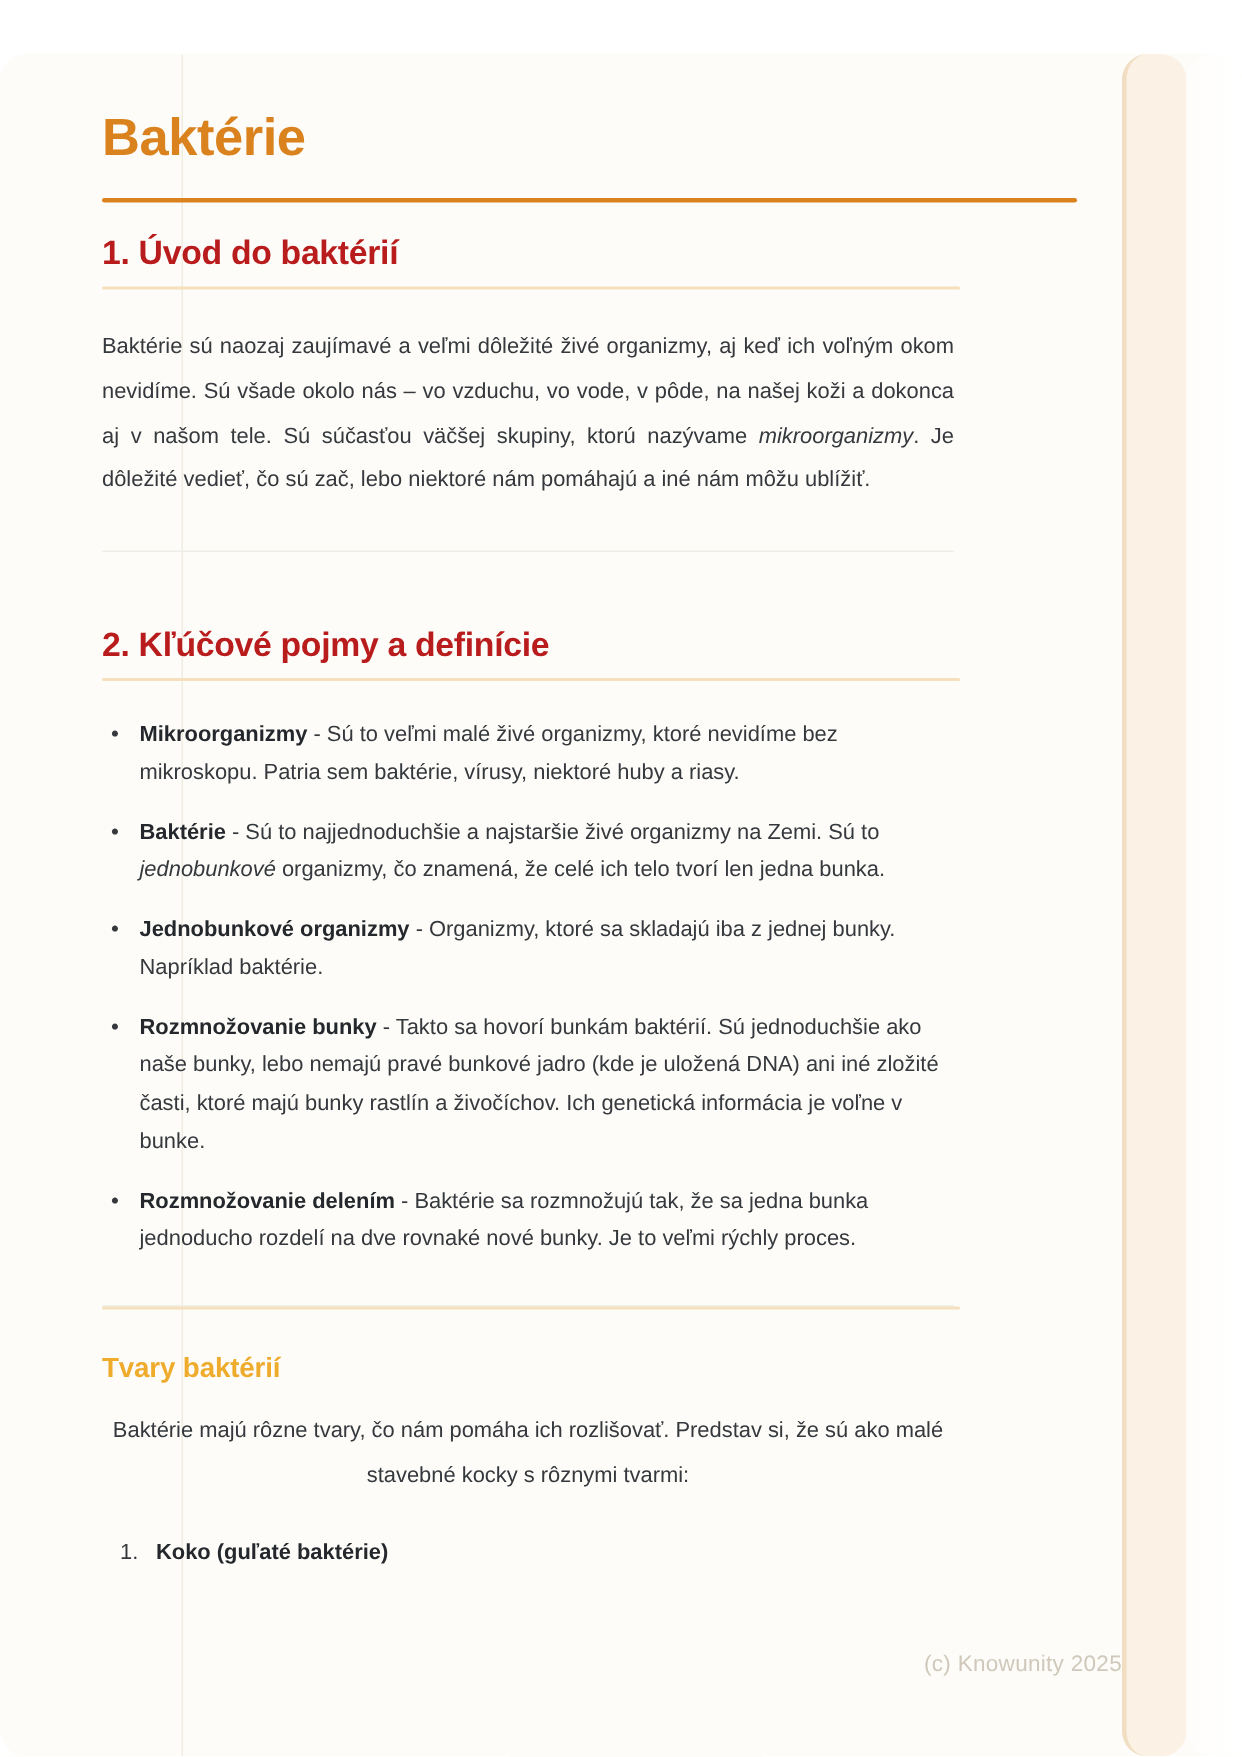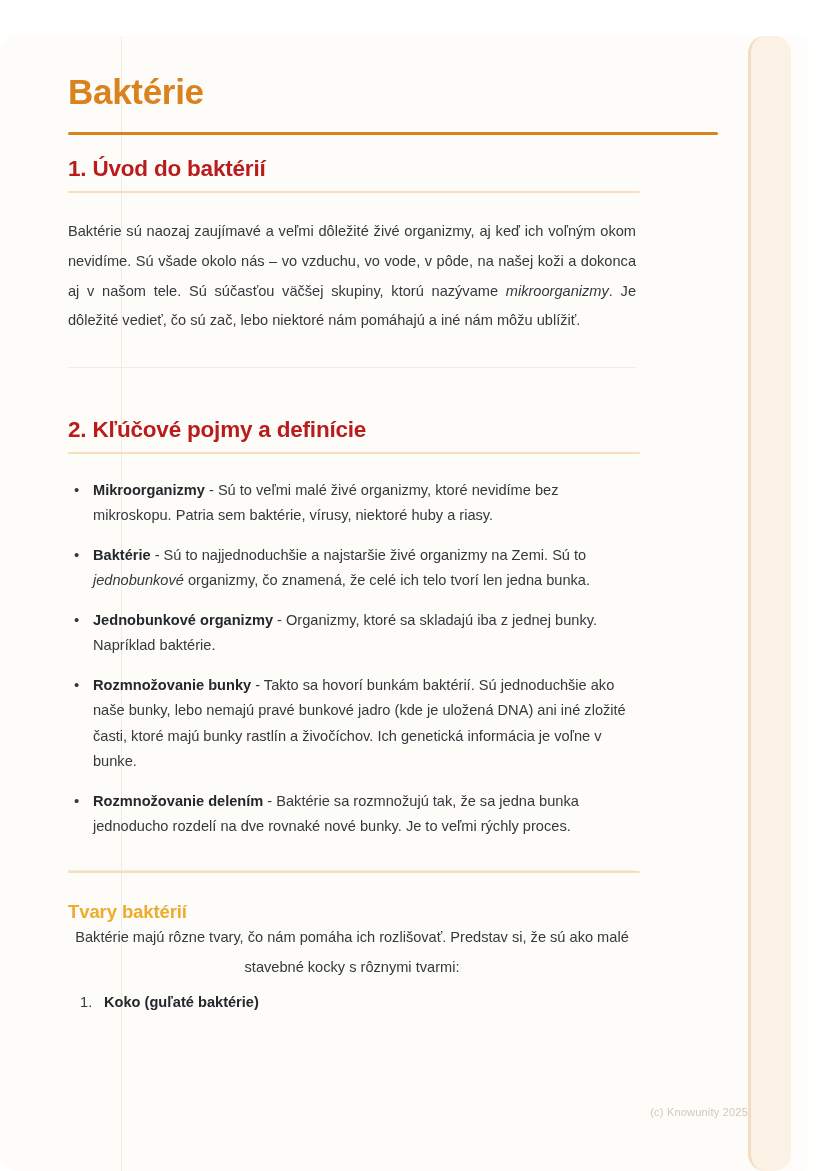--- a/index.html
+++ b/index.html
@@ -109,20 +109,21 @@
     background: #f5dfbc;
     margin-bottom: 24px;
   }
 
   h3.sub-title {
     font-size: 18.5px;
     font-weight: bold;
     color: #eeab2c;
     letter-spacing: -0.1px;
     margin-top: 28px;
+    margin-bottom: 17px;
   }
 
   p.body-text {
     font-size: 14.6px;
     color: #35393d;
     line-height: 2.03;
     text-align: justify;
     width: 568px;
   }
 
@@ -160,21 +161,21 @@
     color: #35393d;
   }
   .term { font-weight: bold; color: #24282c; }
   .ital { font-style: italic; }
 
   
   ol.shape-list {
     list-style: none;
     counter-reset: shape;
     width: 568px;
-    margin-top: 8px;
+    margin-top: 24px;
   }
   ol.shape-list > li {
     position: relative;
     padding-left: 36px;
     font-size: 14.6px;
     color: #35393d;
     line-height: 1.72;
   }
   ol.shape-list > li::before {
     counter-increment: shape;
@@ -183,21 +184,21 @@
     left: 12px;
     top: 0;
     color: #35393d;
   }
 
   
   .watermark {
     position: absolute;
     right: 80px;
     bottom: 53px;
-    font-size: 11px;
+    font-size: 15px;
     color: #cfc8bb;
     letter-spacing: 0.2px;
     white-space: nowrap;
   }
 </style>
 </head>
 <body>
 
 <div class="page">
 

